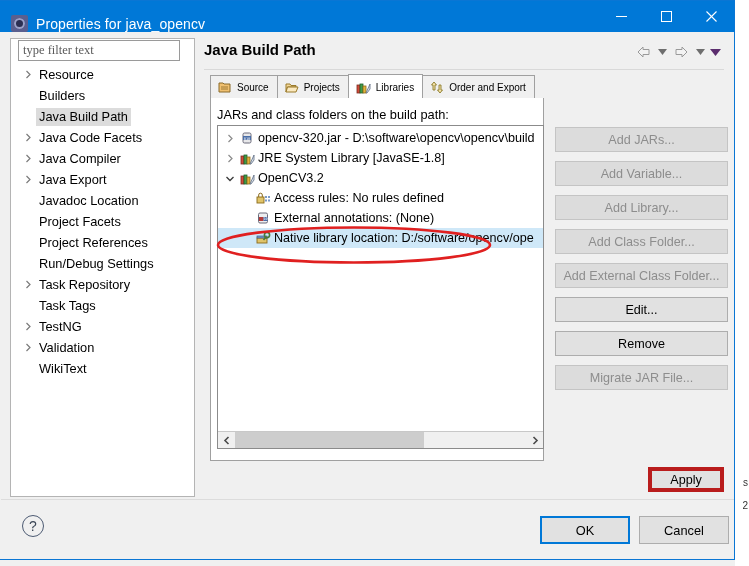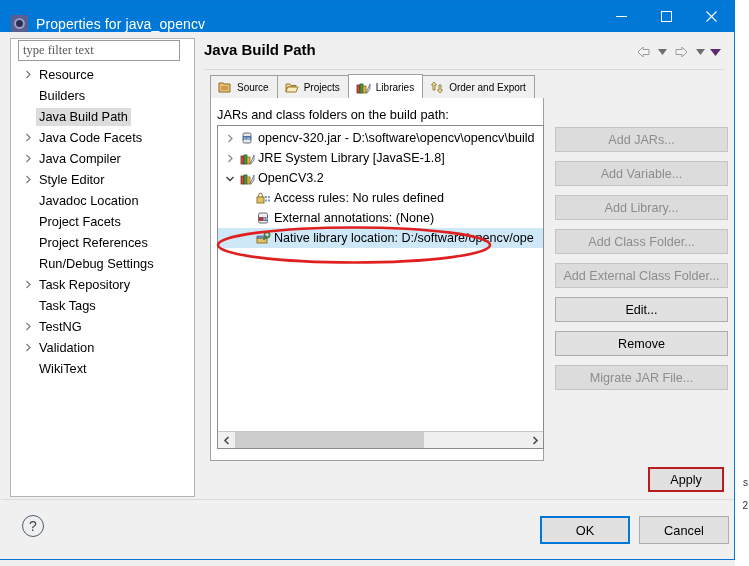--- a/index.html
+++ b/index.html
@@ -223,21 +223,21 @@
     box-sizing: border-box;
     margin-bottom: 9px;
     white-space: nowrap;
   }
   .btn.disabled { color: #8d8d8d; background: #dcdcdc; border-color: #c4c4c4; }
   .btn.gaptop { margin-top: 9px; text-align: center; }
 
   .apply-btn {
     position: absolute; left: 648px; top: 466px;
     width: 76px; height: 25px;
-    border: 2px solid #b91c1c;
+    border: 4px solid #b91c1c;
     background: #e1e1e1;
     color: #000; font-size: 12.6px;
     display: flex; align-items: center; justify-content: center;
     box-sizing: border-box;
   }
 
   .footsep {
     position: absolute; left: 1px; top: 498px;
     width: 733px; height: 1px; background: #dcdcdc;
   }
@@ -363,21 +363,21 @@
             </svg>
           </span>
         <span class="tlabel">Java Compiler</span>
       </div>
       <div class="tnode">
         <span class="tarrow">
             <svg width="9" height="9" viewBox="0 0 9 9">
               <polyline points="2.5,1 6,4.5 2.5,8" fill="none" stroke="#7a7a7a" stroke-width="1.2"></polyline>
             </svg>
           </span>
-        <span class="tlabel">Style Editor</span>
+        <span class="tlabel">Java Export</span>
       </div>
       <div class="tnode">
         <span class="tarrow"></span>
         <span class="tlabel">Javadoc Location</span>
       </div>
       <div class="tnode">
         <span class="tarrow"></span>
         <span class="tlabel">Project Facets</span>
       </div>
       <div class="tnode">

